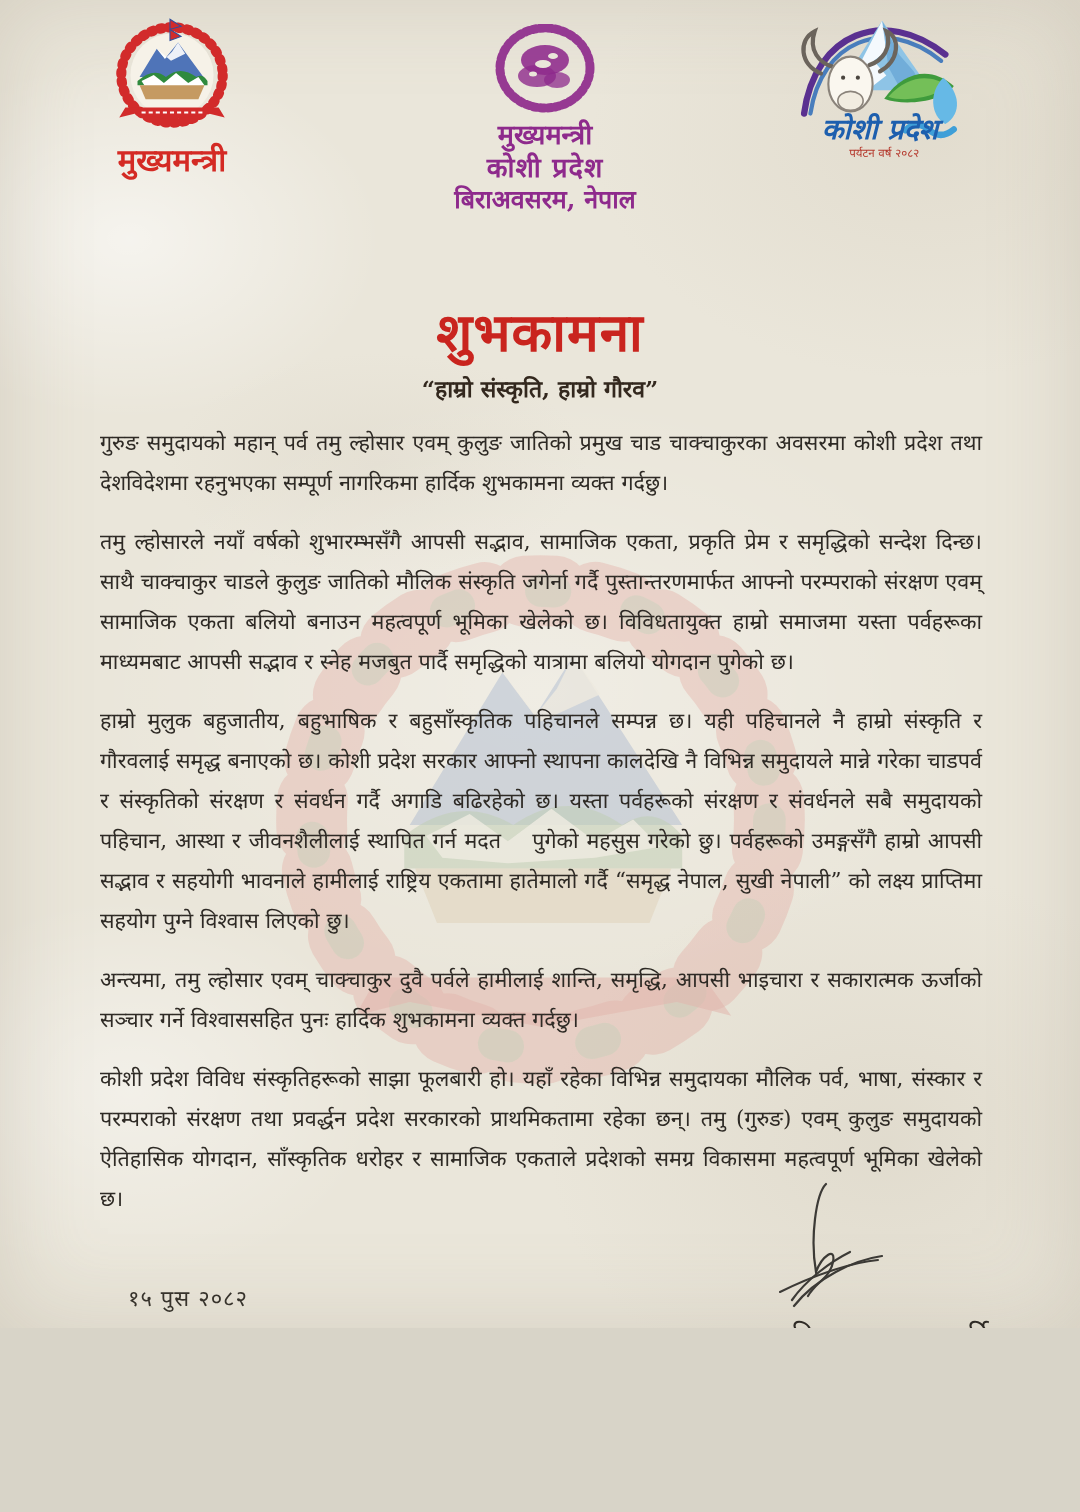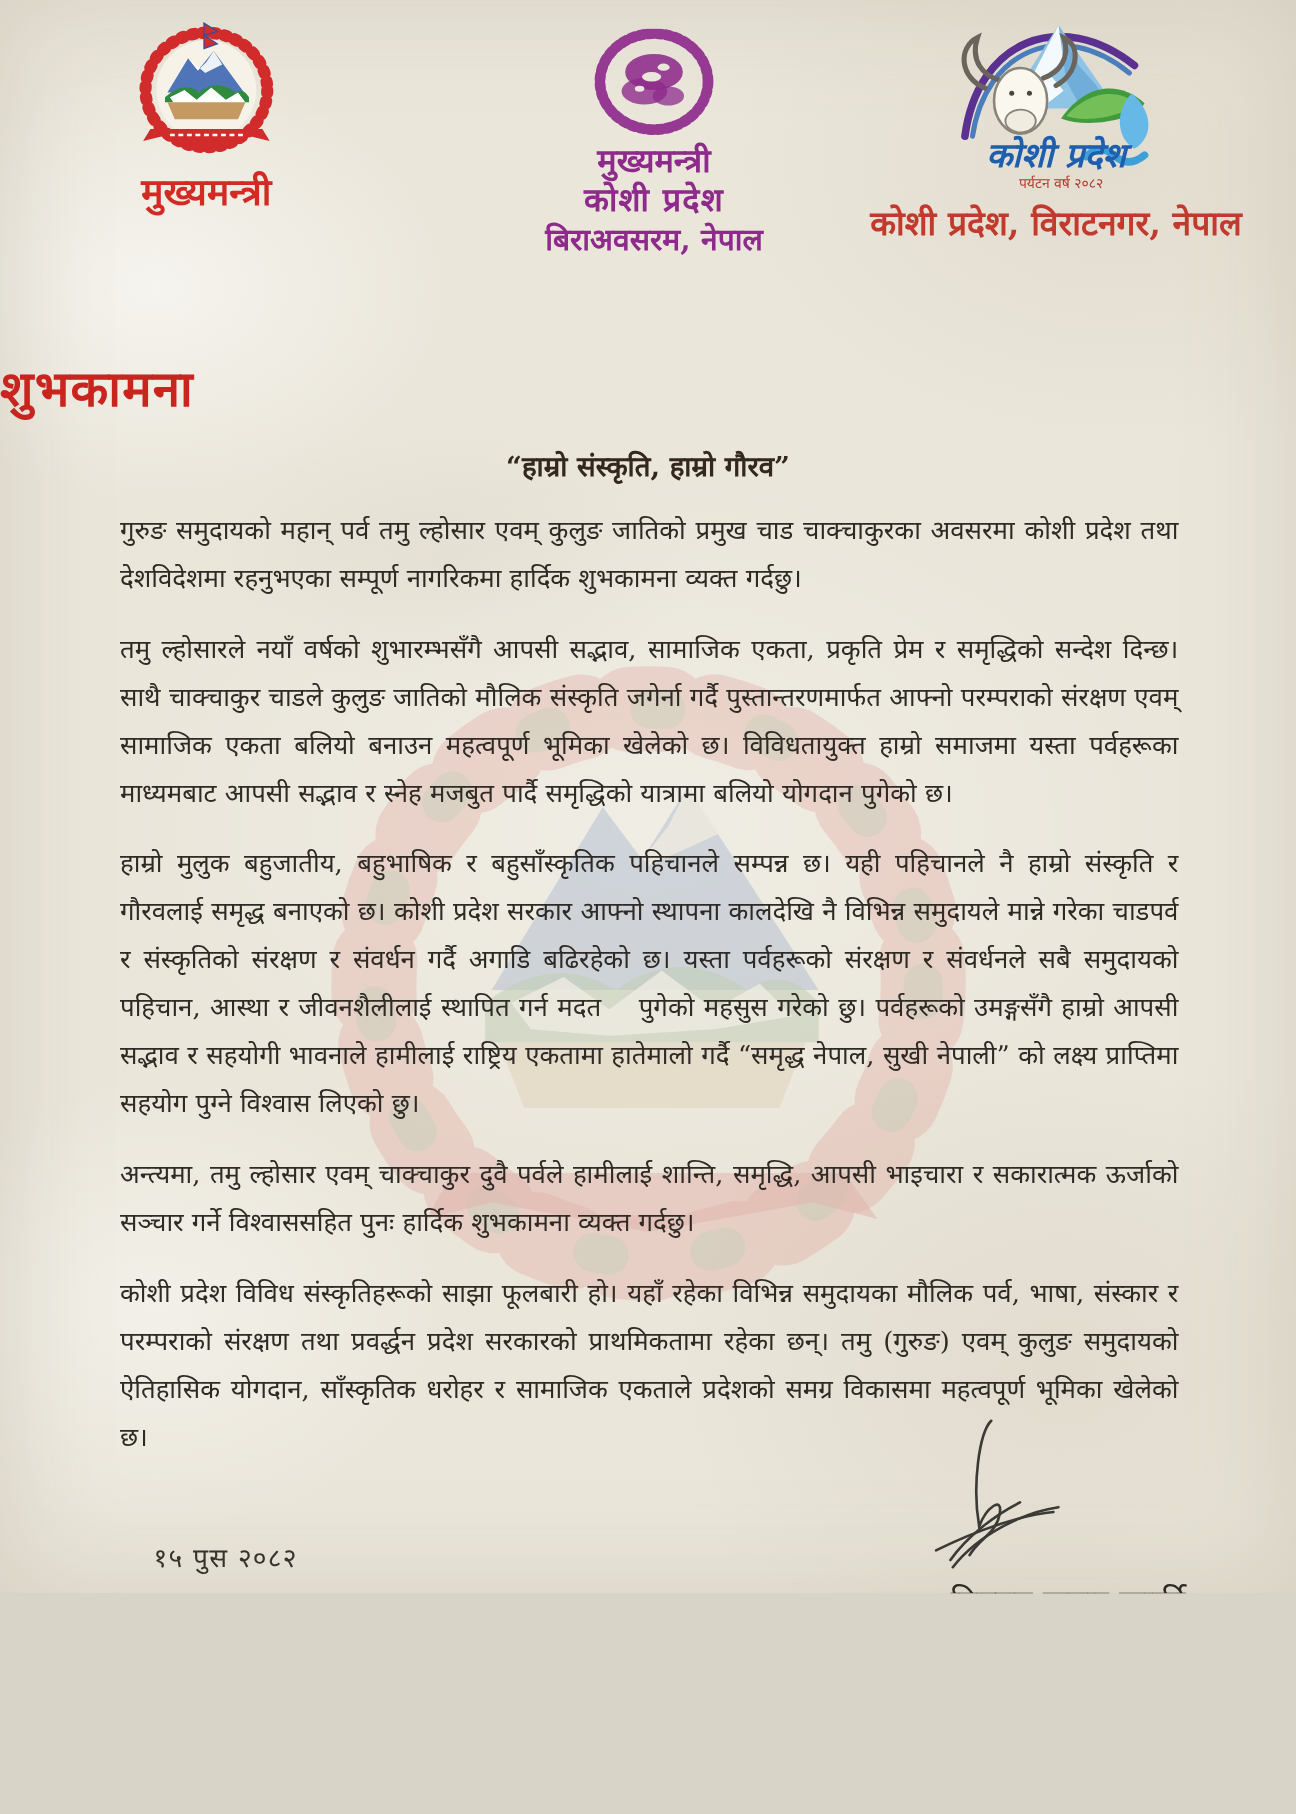--- a/index.html
+++ b/index.html
@@ -23,22 +23,22 @@
   .stamp-center{position:absolute;left:442px;top:24px;width:206px;text-align:center;color:#8e2a8c;}
   .stamp-center svg{display:block;margin:0 auto;}
   .stamp-line{font-weight:bold;line-height:1.12;}
   .stamp-l1{font-size:27px;margin-top:4px;}
   .stamp-l2{font-size:27px;margin-top:3px;letter-spacing:1px;}
   .stamp-l3{font-size:25px;margin-top:3px;}
   .logo-right{position:absolute;left:698px;top:6px;width:364px;text-align:center;}
   .logo-right svg{display:block;margin:0 auto;}
   .right-label{font-size:28px;font-weight:bold;color:#c23a2e;margin-top:4px;white-space:nowrap;}
   
-  .title{position:absolute;top:294px;left:0;width:100%;
-         font-size:41px;font-weight:bold;color:#c9241e;letter-spacing:1px;}
+  .title{position:absolute;top:294px;left:0;width:100%;text-align:center;
+         font-size:53px;font-weight:bold;color:#c9241e;letter-spacing:1px;}
   .subtitle{position:absolute;top:372px;left:0;width:100%;text-align:center;
          font-size:23px;font-weight:bold;color:#33281e;}
   
   .body-text{position:absolute;top:423px;left:100px;width:882px;
          font-size:21.5px;line-height:40px;color:#2e2a25;text-align:justify;}
   .body-text p{margin:0 0 19px 0;}
   
   .date{position:absolute;left:128px;top:1282px;font-size:22px;color:#37332c;letter-spacing:1px;}
   .sig-block{position:absolute;left:662px;top:1180px;width:326px;text-align:right;color:#2e2a25;}
   .sig-block svg{display:block;margin:0 auto -8px auto;}
@@ -107,21 +107,20 @@
       <path d="M116,118 q11,-11 23,0 q11,9 23,-1" fill="none" stroke="#3f9fd8" stroke-width="6" stroke-linecap="round"></path>
       <path d="M36,64 C16,56 14,32 30,24 C24,42 34,54 48,58" fill="none" stroke="#6b645c" stroke-width="4" stroke-linecap="round"></path>
       <path d="M92,62 C110,52 112,30 98,24 C104,40 94,52 82,56" fill="none" stroke="#6b645c" stroke-width="4" stroke-linecap="round"></path>
       <ellipse cx="64" cy="74" rx="21" ry="26" fill="#faf7ef" stroke="#8a837a" stroke-width="2"></ellipse>
       <ellipse cx="64" cy="90" rx="12" ry="9" fill="#f1ece0" stroke="#8a837a" stroke-width="1.5"></ellipse>
       <circle cx="57" cy="68" r="2" fill="#4a453e"></circle>
       <circle cx="71" cy="68" r="2" fill="#4a453e"></circle>
       <text x="92" y="126" text-anchor="middle" font-size="27" font-weight="bold" fill="#1d5fae" font-style="italic">कोशी प्रदेश</text>
       <text x="96" y="143" text-anchor="middle" font-size="11" fill="#b53a2e">पर्यटन वर्ष २०८२</text>
     </svg>
-    <div class="right-label">कोशी प्रदेश, विराटनगर, नेपाल</div>
   </div>
 
   <div class="title">शुभकामना</div>
   <div class="subtitle">“हाम्रो संस्कृति, हाम्रो गौरव”</div>
 
   <div class="body-text">
     <p>गुरुङ समुदायको महान् पर्व तमु ल्होसार एवम् कुलुङ जातिको प्रमुख चाड चाक्चाकुरका अवसरमा कोशी प्रदेश तथा देशविदेशमा रहनुभएका सम्पूर्ण नागरिकमा हार्दिक शुभकामना व्यक्त गर्दछु।</p>
     <p>तमु ल्होसारले नयाँ वर्षको शुभारम्भसँगै आपसी सद्भाव, सामाजिक एकता, प्रकृति प्रेम र समृद्धिको सन्देश दिन्छ। साथै चाक्चाकुर चाडले कुलुङ जातिको मौलिक संस्कृति जगेर्ना गर्दै पुस्तान्तरणमार्फत आफ्नो परम्पराको संरक्षण एवम् सामाजिक एकता बलियो बनाउन महत्वपूर्ण भूमिका खेलेको छ। विविधतायुक्त हाम्रो समाजमा यस्ता पर्वहरूका माध्यमबाट आपसी सद्भाव र स्नेह मजबुत पार्दै समृद्धिको यात्रामा बलियो योगदान पुगेको छ।</p>
     <p>हाम्रो मुलुक बहुजातीय, बहुभाषिक र बहुसाँस्कृतिक पहिचानले सम्पन्न छ। यही पहिचानले नै हाम्रो संस्कृति र गौरवलाई समृद्ध बनाएको छ। कोशी प्रदेश सरकार आफ्नो स्थापना कालदेखि नै विभिन्न समुदायले मान्ने गरेका चाडपर्व र संस्कृतिको संरक्षण र संवर्धन गर्दै अगाडि बढिरहेको छ। यस्ता पर्वहरूको संरक्षण र संवर्धनले सबै समुदायको पहिचान, आस्था र जीवनशैलीलाई स्थापित गर्न मदत&nbsp;&nbsp;&nbsp; पुगेको महसुस गरेको छु। पर्वहरूको उमङ्गसँगै हाम्रो आपसी सद्भाव र सहयोगी भावनाले हामीलाई राष्ट्रिय एकतामा हातेमालो गर्दै “समृद्ध नेपाल, सुखी नेपाली” को लक्ष्य प्राप्तिमा सहयोग पुग्ने विश्वास लिएको छु।</p>
     <p>अन्त्यमा, तमु ल्होसार एवम् चाक्चाकुर दुवै पर्वले हामीलाई शान्ति, समृद्धि, आपसी भाइचारा र सकारात्मक ऊर्जाको सञ्चार गर्ने विश्वाससहित पुनः हार्दिक शुभकामना व्यक्त गर्दछु।</p>

